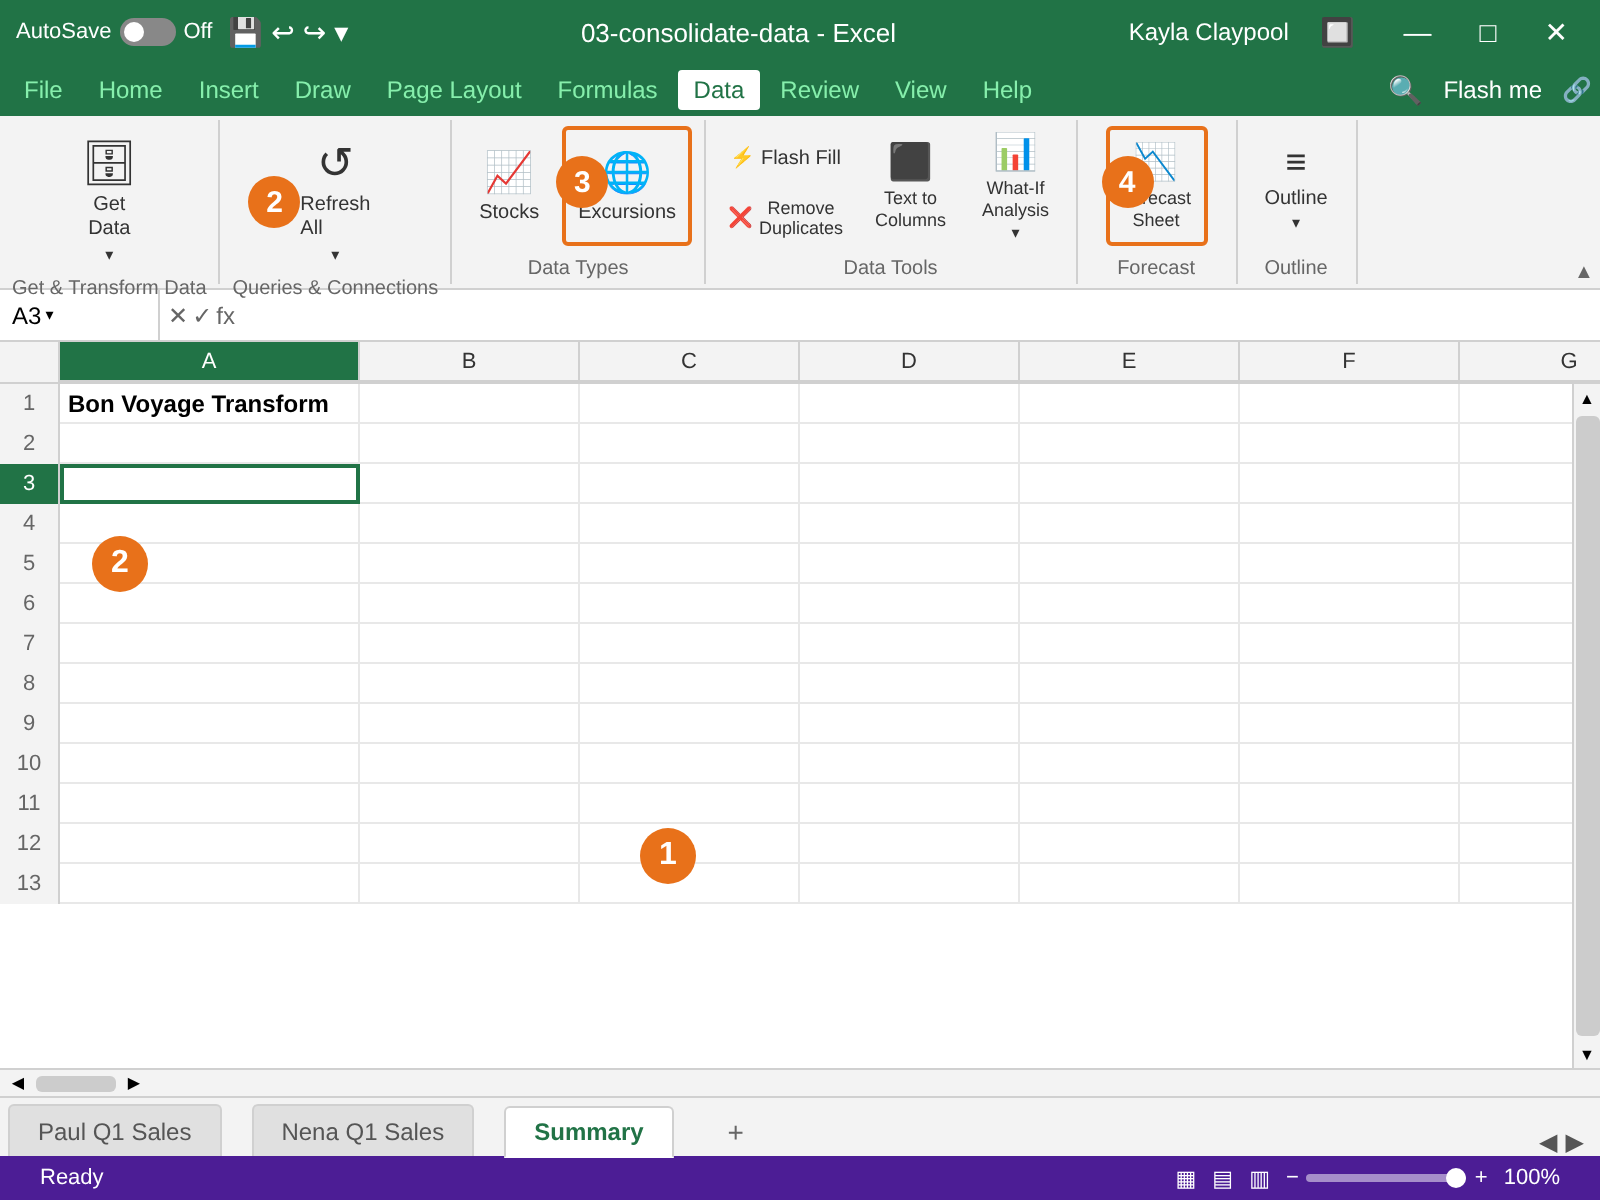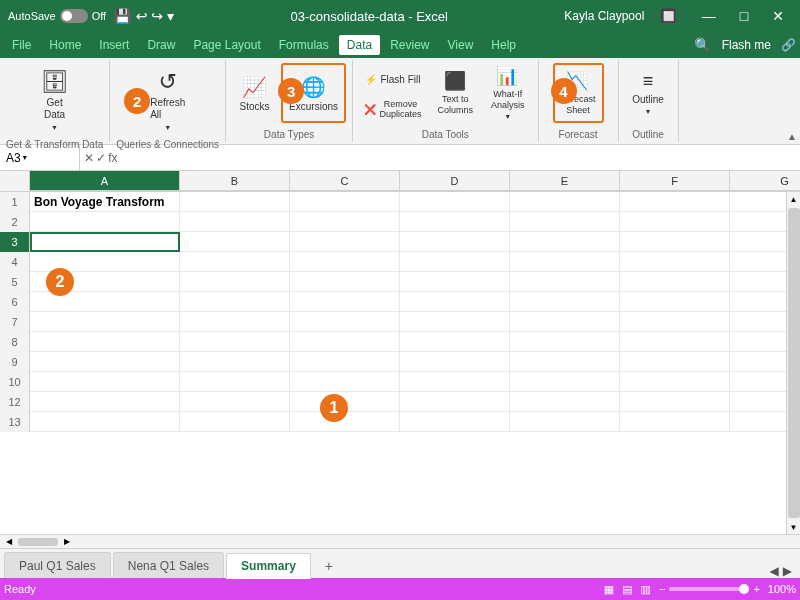--- a/index.html
+++ b/index.html
@@ -132,20 +132,21 @@
     .cell.bold { font-weight: bold; }
 
     
     .sheet-tabs-bar {
       height: 30px;
       background: #f3f3f3;
       border-top: 1px solid #d0d0d0;
       display: flex;
       align-items: flex-end;
       padding-left: 4px;
+      gap: 13px;
     }
     .sheet-tab {
       height: 26px;
       padding: 0 14px;
       border: 1px solid #d0d0d0;
       border-bottom: none;
       background: #e0e0e0;
       cursor: pointer;
       font-size: 12px;
       display: flex;
@@ -177,26 +178,26 @@
       margin-left: auto;
       display: flex;
       align-items: center;
       padding-right: 8px;
       gap: 4px;
     }
 
     
     .status-bar {
       height: 22px;
-      background: #d946ef;
+      background: #4c1d95;
       color: white;
       display: flex;
       align-items: center;
       justify-content: space-between;
-      padding: 0 4px;
+      padding: 0 20px;
       font-size: 11px;
     }
     .status-right {
       display: flex;
       align-items: center;
       gap: 8px;
     }
     .zoom-control {
       display: flex;
       align-items: center;
@@ -556,20 +557,30 @@
           <div class="grid-row">
             <div class="row-num">10</div>
             <div class="cell first"></div>
             <div class="cell"></div>
             <div class="cell"></div>
             <div class="cell"></div>
             <div class="cell"></div>
             <div class="cell"></div>
             <div class="cell"></div>
           </div>
+          <div class="grid-row">
+            <div class="row-num">11</div>
+            <div class="cell first"></div>
+            <div class="cell"></div>
+            <div class="cell"></div>
+            <div class="cell"></div>
+            <div class="cell"></div>
+            <div class="cell"></div>
+            <div class="cell"></div>
+          </div>
 
           <div class="grid-row" style="position:relative;">
             <div class="row-num">12</div>
             <div class="cell first"></div>
             <div class="cell"></div>
             <div class="cell"></div>
             <div class="cell">
 
               <div style="position:absolute; left:320px; top:2px; background:#E8711A; color:white; border-radius:50%; width:28px; height:28px; display:flex; align-items:center; justify-content:center; font-size:16px; font-weight:bold; z-index:5;">
                 <span>1</span>

